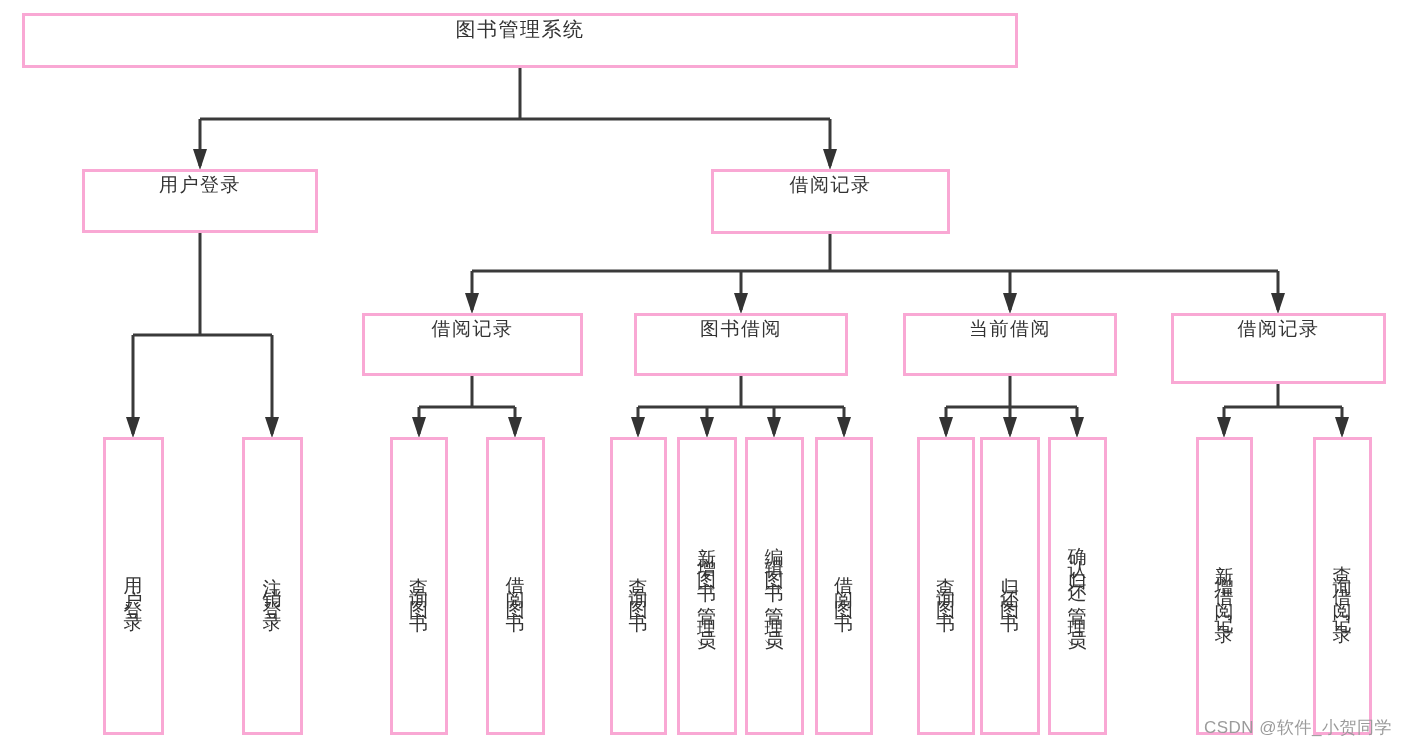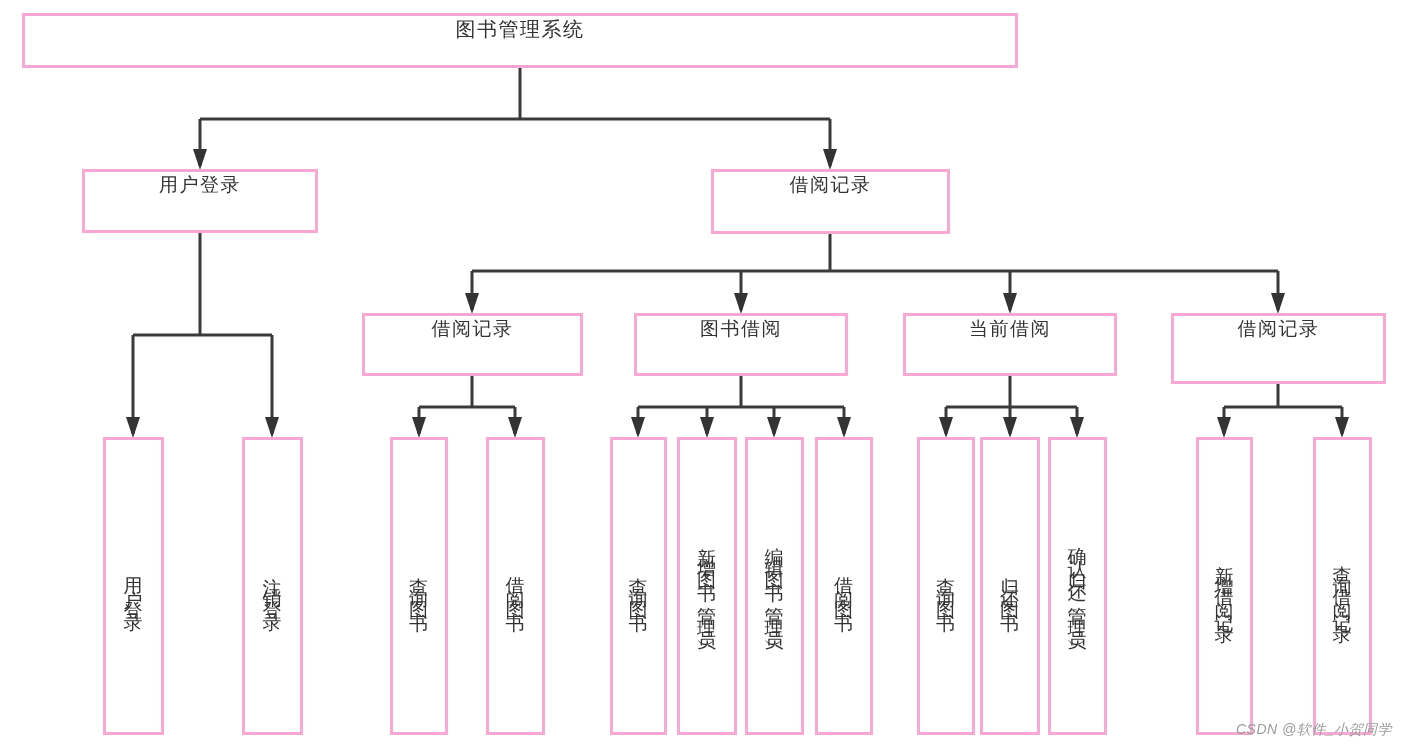--- a/index.html
+++ b/index.html
@@ -38,25 +38,24 @@
     text-orientation: mixed;
     font-size: 19px;
     line-height: 1;
     letter-spacing: 12px;
     color: #333333;
   }
   .watermark {
     position: absolute;
     right: 13px;
     bottom: 8px;
-    font-size: 14px;
+    font-size: 17px;
     letter-spacing: 0.5px;
     color: #9b9b9b;
     white-space: nowrap;
-    font-style: italic;
   }
 </style>
 </head>
 <body>
 
 <div class="stage">
 
   <svg class="wires" viewBox="0 0 1405 747" xmlns="http://www.w3.org/2000/svg">
     <g stroke="#3a3a3a" stroke-width="3" fill="none">
 

